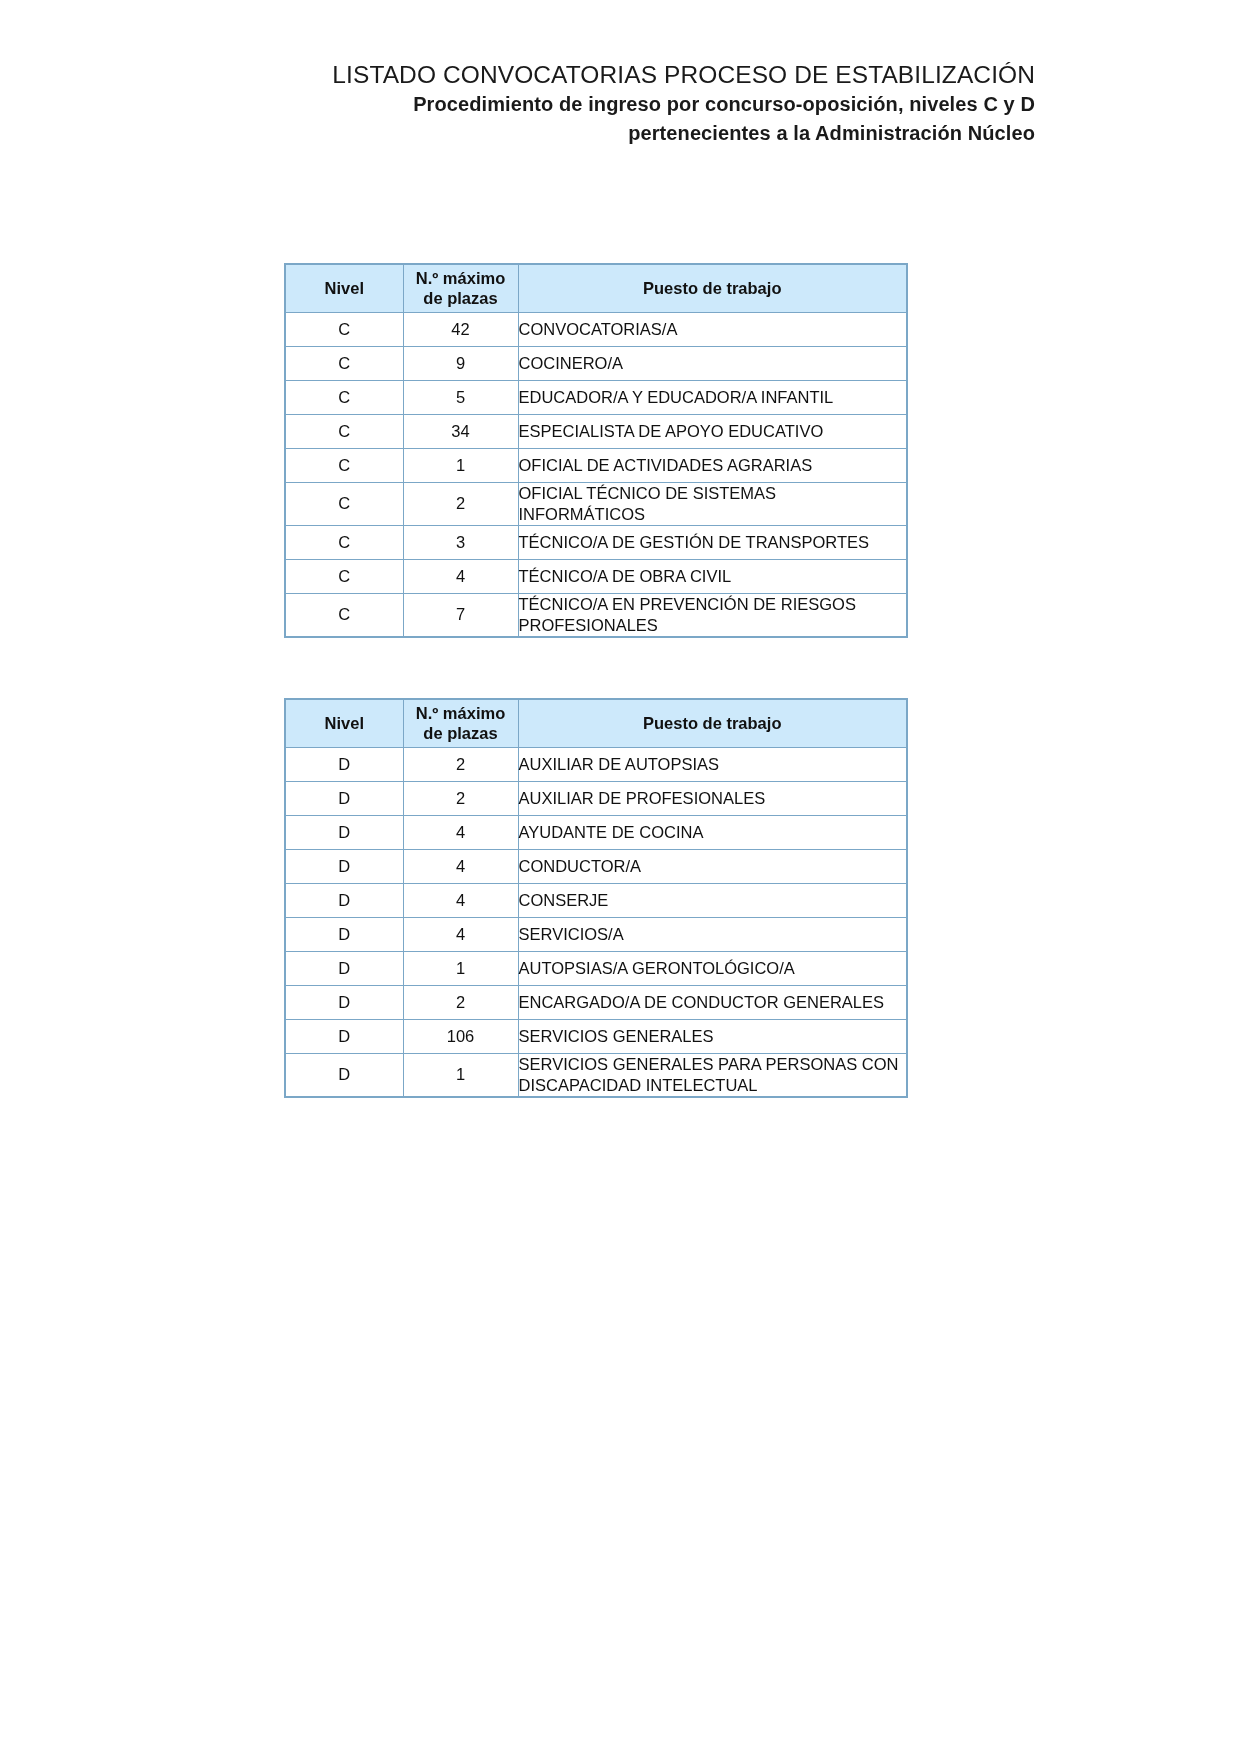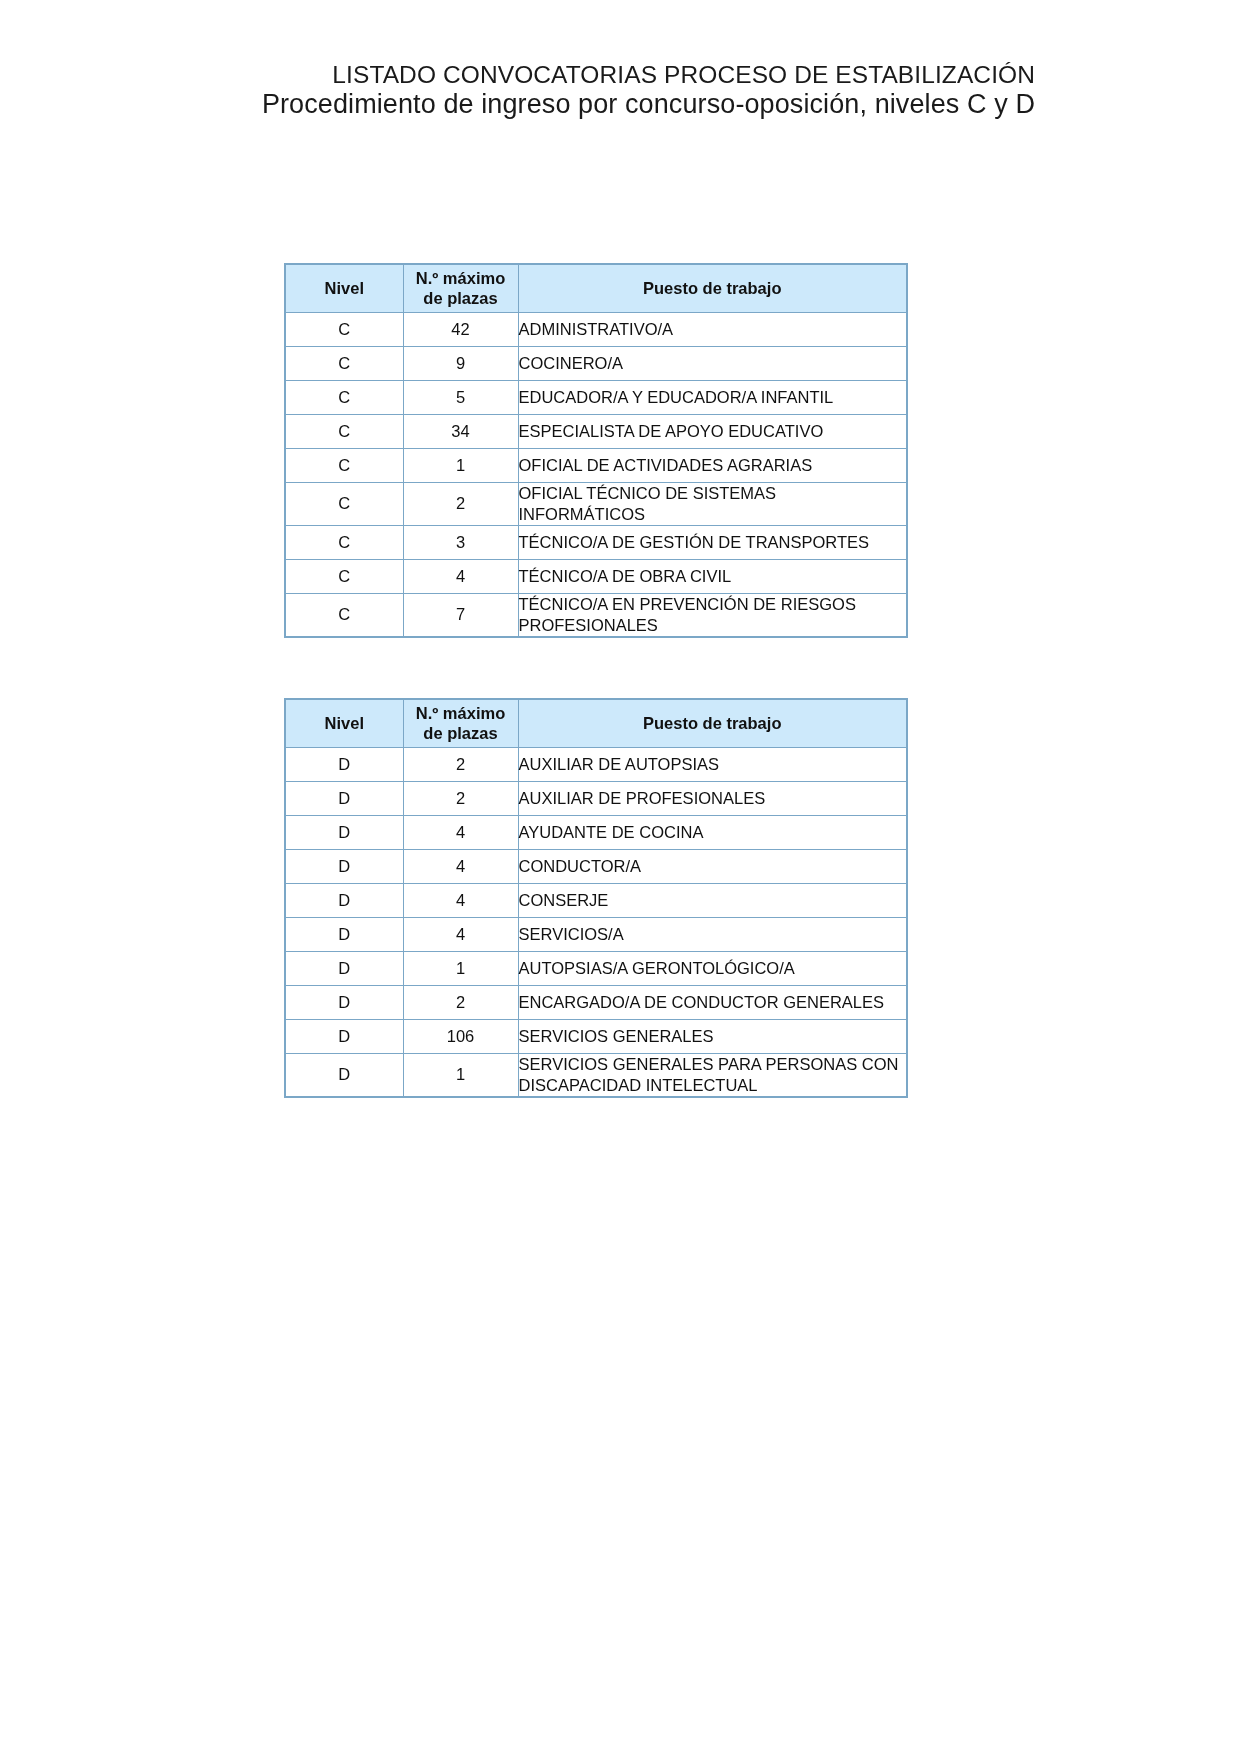--- a/index.html
+++ b/index.html
@@ -36,23 +36,23 @@
     color: #1a1a1a;
     letter-spacing: 0.1px;
   }
   .title-main {
     font-size: 24.5px;
     line-height: 30px;
     font-weight: 400;
     white-space: nowrap;
   }
   .title-sub {
-    font-size: 27px;
+    font-size: 20px;
     line-height: 28.5px;
-    font-weight: 400;
+    font-weight: 700;
     white-space: nowrap;
   }
 
   
   .tbl-wrap {
     position: absolute;
     left: 284px;
     width: 622px;
   }
   #table-c-wrap { top: 263px; }
@@ -132,20 +132,21 @@
   }
 </style>
 </head>
 <body>
 
 <div class="page">
 
   <div class="doc-header">
     <span class="line title-main">LISTADO CONVOCATORIAS PROCESO DE ESTABILIZACIÓN</span>
     <span class="line title-sub">Procedimiento de ingreso por concurso-oposición, niveles C y D</span>
+    <span class="line title-sub">pertenecientes a la Administración Núcleo</span>
   </div>
 
   <div class="tbl-wrap" id="table-c-wrap">
     <table class="plazas" id="table-nivel-c">
       <colgroup>
         <col class="c-nivel">
           <col class="c-plazas">
           <col class="c-puesto">
       </colgroup>
       <thead>
@@ -155,21 +156,21 @@
             <span class="ln">N.º máximo</span>
             <span class="ln">de plazas</span>
           </th>
           <th class="th-puesto">Puesto de trabajo</th>
         </tr>
       </thead>
       <tbody>
           <tr>
             <td class="cell-nivel">C</td>
             <td class="cell-plazas">42</td>
-            <td class="cell-puesto">ADMINISTRATIVO/A</td>
+            <td class="cell-puesto">CONVOCATORIAS/A</td>
           </tr>
           <tr>
             <td class="cell-nivel">C</td>
             <td class="cell-plazas">9</td>
             <td class="cell-puesto">COCINERO/A</td>
           </tr>
           <tr>
             <td class="cell-nivel">C</td>
             <td class="cell-plazas">5</td>
             <td class="cell-puesto">EDUCADOR/A Y EDUCADOR/A INFANTIL</td>

